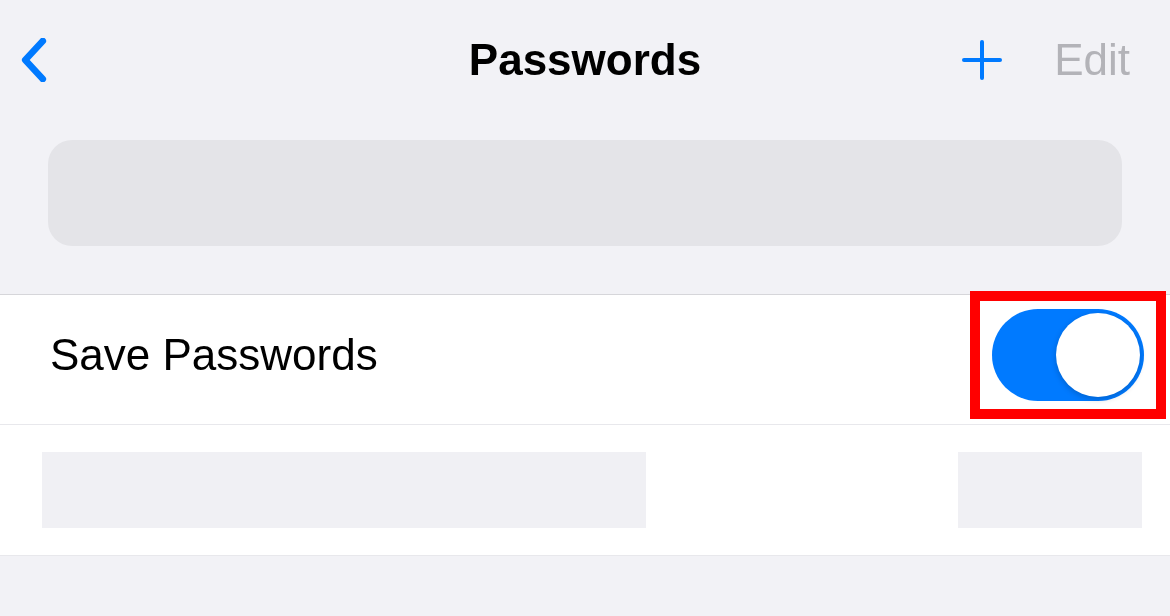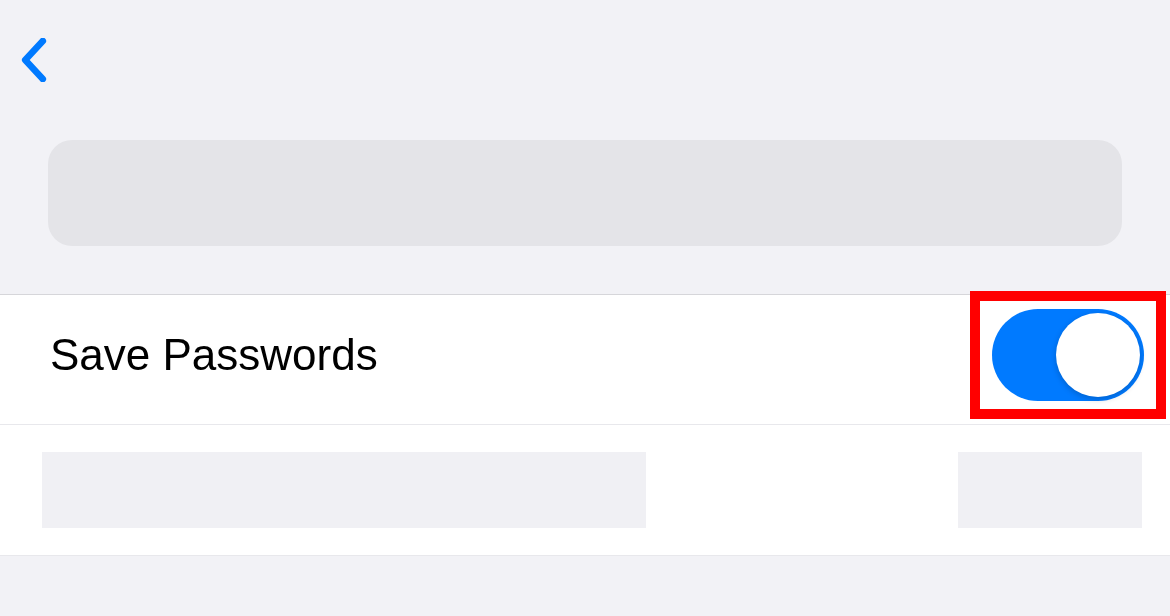--- a/index.html
+++ b/index.html
@@ -146,20 +146,30 @@
 
 <div class="header-wrapper">
   <div class="header">
     <div class="header-left">
       <span class="chevron-back">
         <svg viewBox="0 0 18 30" fill="none">
           <path d="M15 2 L3 15 L15 28" stroke="#007aff" stroke-width="4.5" stroke-linecap="round" stroke-linejoin="round"></path>
         </svg>
       </span>
     </div>
+    <div class="page-title">Passwords</div>
+    <div class="header-right">
+      <span class="plus-icon">
+        <svg viewBox="0 0 44 44">
+          <line x1="22" y1="4" x2="22" y2="40" stroke="#007aff" stroke-width="4" stroke-linecap="round"></line>
+          <line x1="4" y1="22" x2="40" y2="22" stroke="#007aff" stroke-width="4" stroke-linecap="round"></line>
+        </svg>
+      </span>
+      <span class="edit-label">Edit</span>
+    </div>
   </div>
 </div>
 
 <div class="search-bar-container">
   <div class="search-bar"></div>
 </div>
 
 <div class="section-divider-top">
   <div class="row">
     <span class="row-label">Save Passwords</span>

